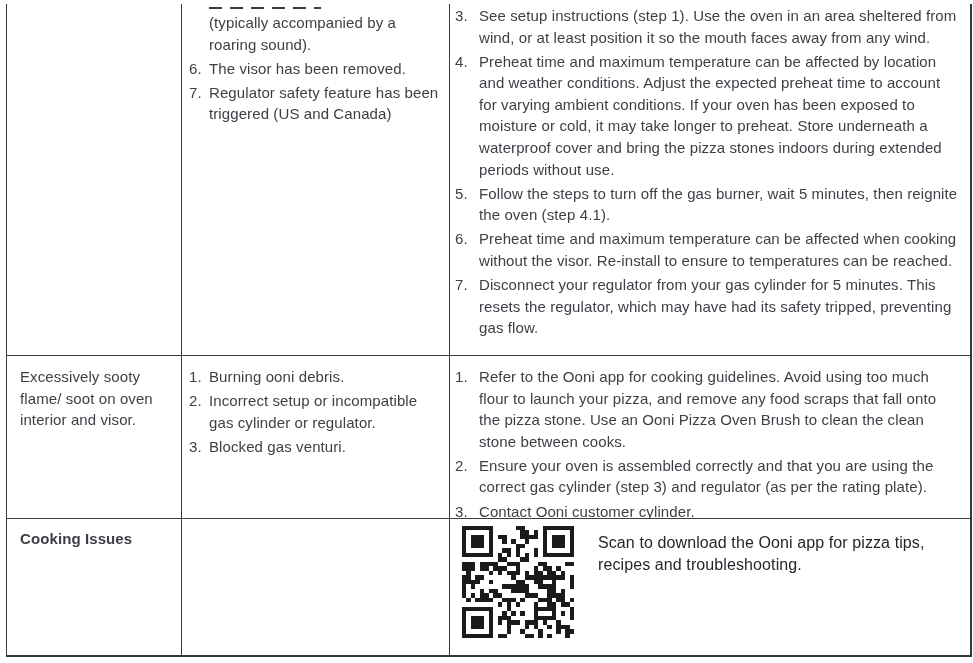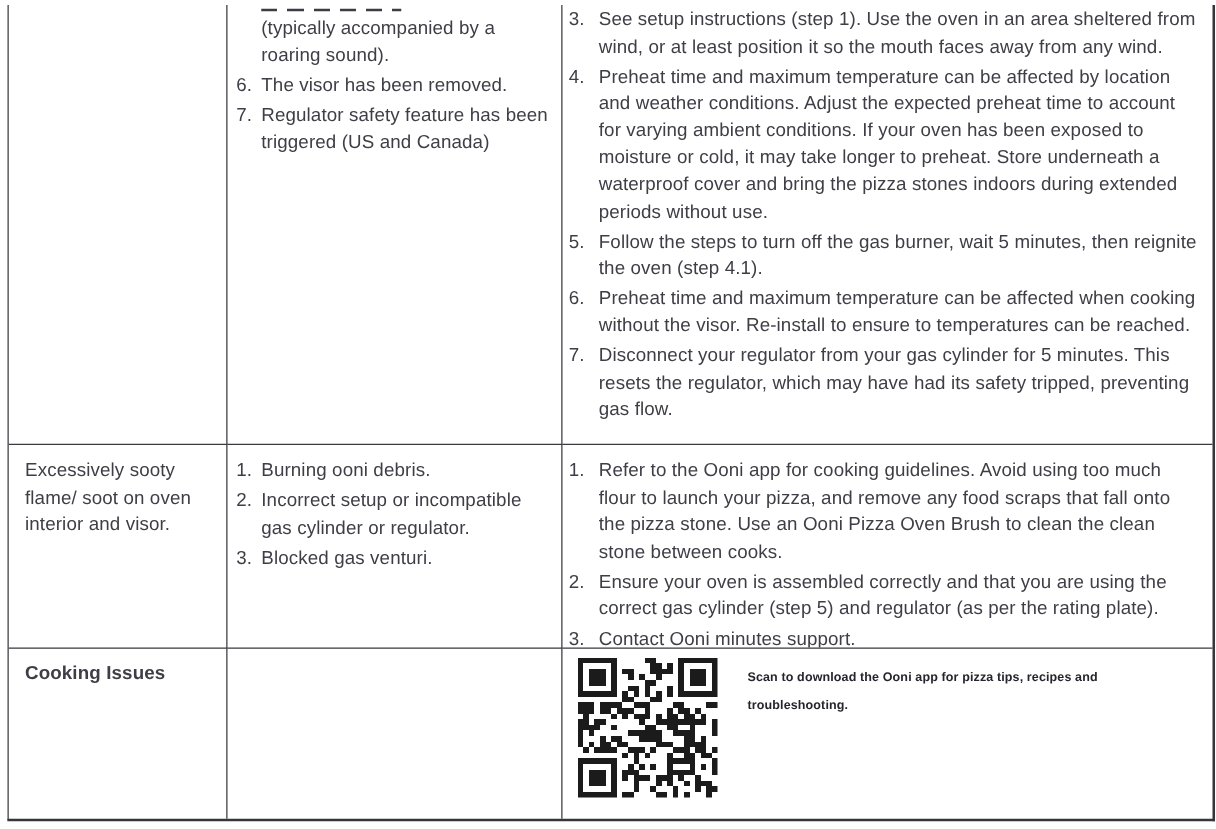--- a/index.html
+++ b/index.html
@@ -34,21 +34,21 @@
   .c-causes .num{flex:0 0 20px;}
   .c-sol .num{flex:0 0 24px;}
   .txt{flex:1;}
   .frag{
     height:2px;width:112px;margin:0 0 3px 20px;
     background:repeating-linear-gradient(90deg,#3c3c44 0 13px,transparent 13px 21px);
   }
   .qr-wrap{display:flex;padding:7px 8px 0 12px;}
   .qr{width:112px;height:112px;flex:none;}
   .qr-note{margin-left:24px;margin-top:6px;width:352px;
-    font-weight:700;font-size:10px;line-height:22px;color:#25252d;letter-spacing:0.1px;}
+    font-weight:400;font-size:16px;line-height:22px;color:#25252d;letter-spacing:0.1px;}
   .qr-note p{margin:0 0 6px 0;}
 </style>
 </head>
 <body>
 
 <div class="canvas">
   <div class="tbl">
 
     <div class="cell c-issue"></div>
 
@@ -110,25 +110,25 @@
       </div>
     </div>
 
     <div class="cell c-sol pt10 last-col">
       <div class="li">
         <span class="num">1.</span>
         <span class="txt">Refer to the Ooni app for cooking guidelines. Avoid using too much flour to launch your pizza, and remove any food scraps that fall onto the pizza stone. Use an Ooni Pizza Oven Brush to clean the clean stone between cooks.</span>
       </div>
       <div class="li">
         <span class="num">2.</span>
-        <span class="txt">Ensure your oven is assembled correctly and that you are using the correct gas cylinder (step 5) and regulator (as per the rating plate).</span>
+        <span class="txt">Ensure your oven is assembled correctly and that you are using the correct gas cylinder (step 3) and regulator (as per the rating plate).</span>
       </div>
       <div class="li">
         <span class="num">3.</span>
-        <span class="txt">Contact Ooni minutes support.</span>
+        <span class="txt">Contact Ooni customer cylinder.</span>
       </div>
     </div>
 
     <div class="cell c-issue pt9 last-row">
       <span>Cooking Issues</span>
     </div>
 
     <div class="cell c-causes last-row"></div>
 
     <div class="cell last-col last-row">

